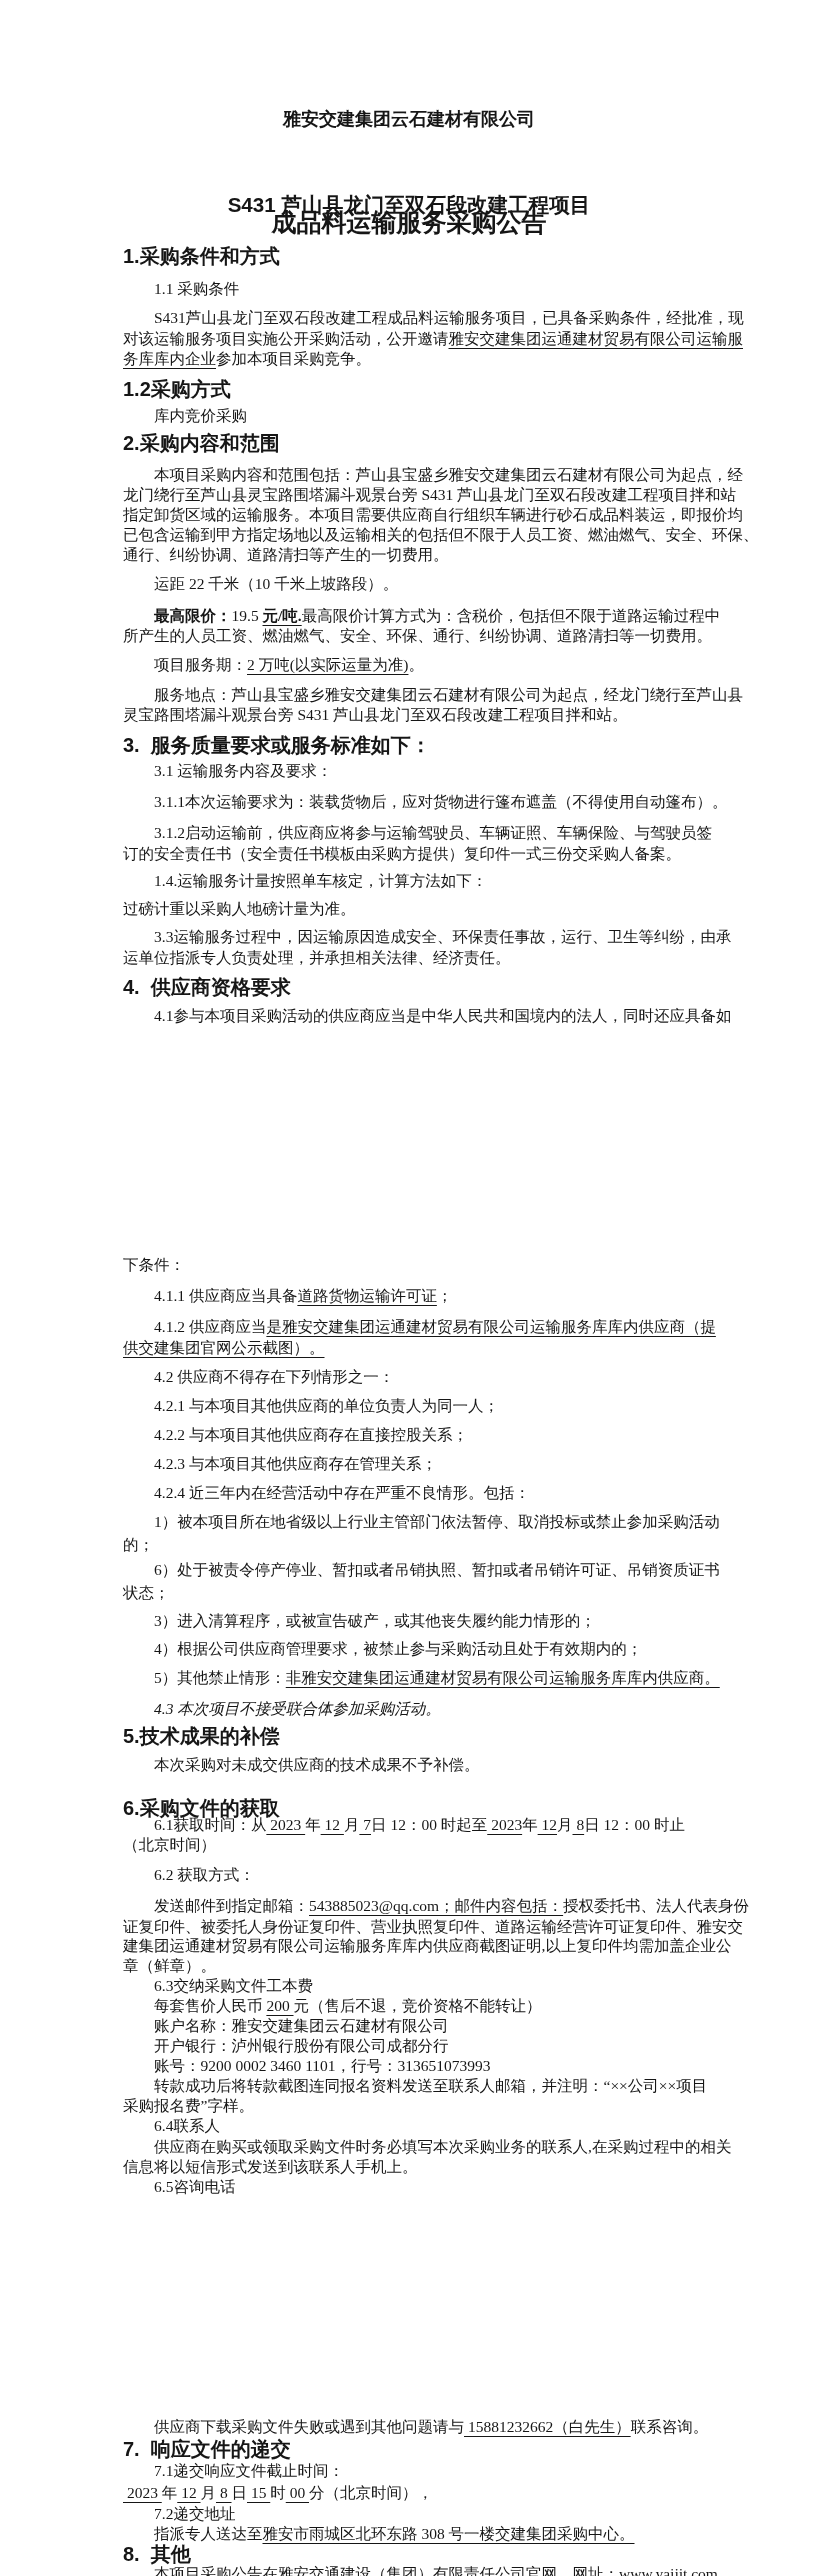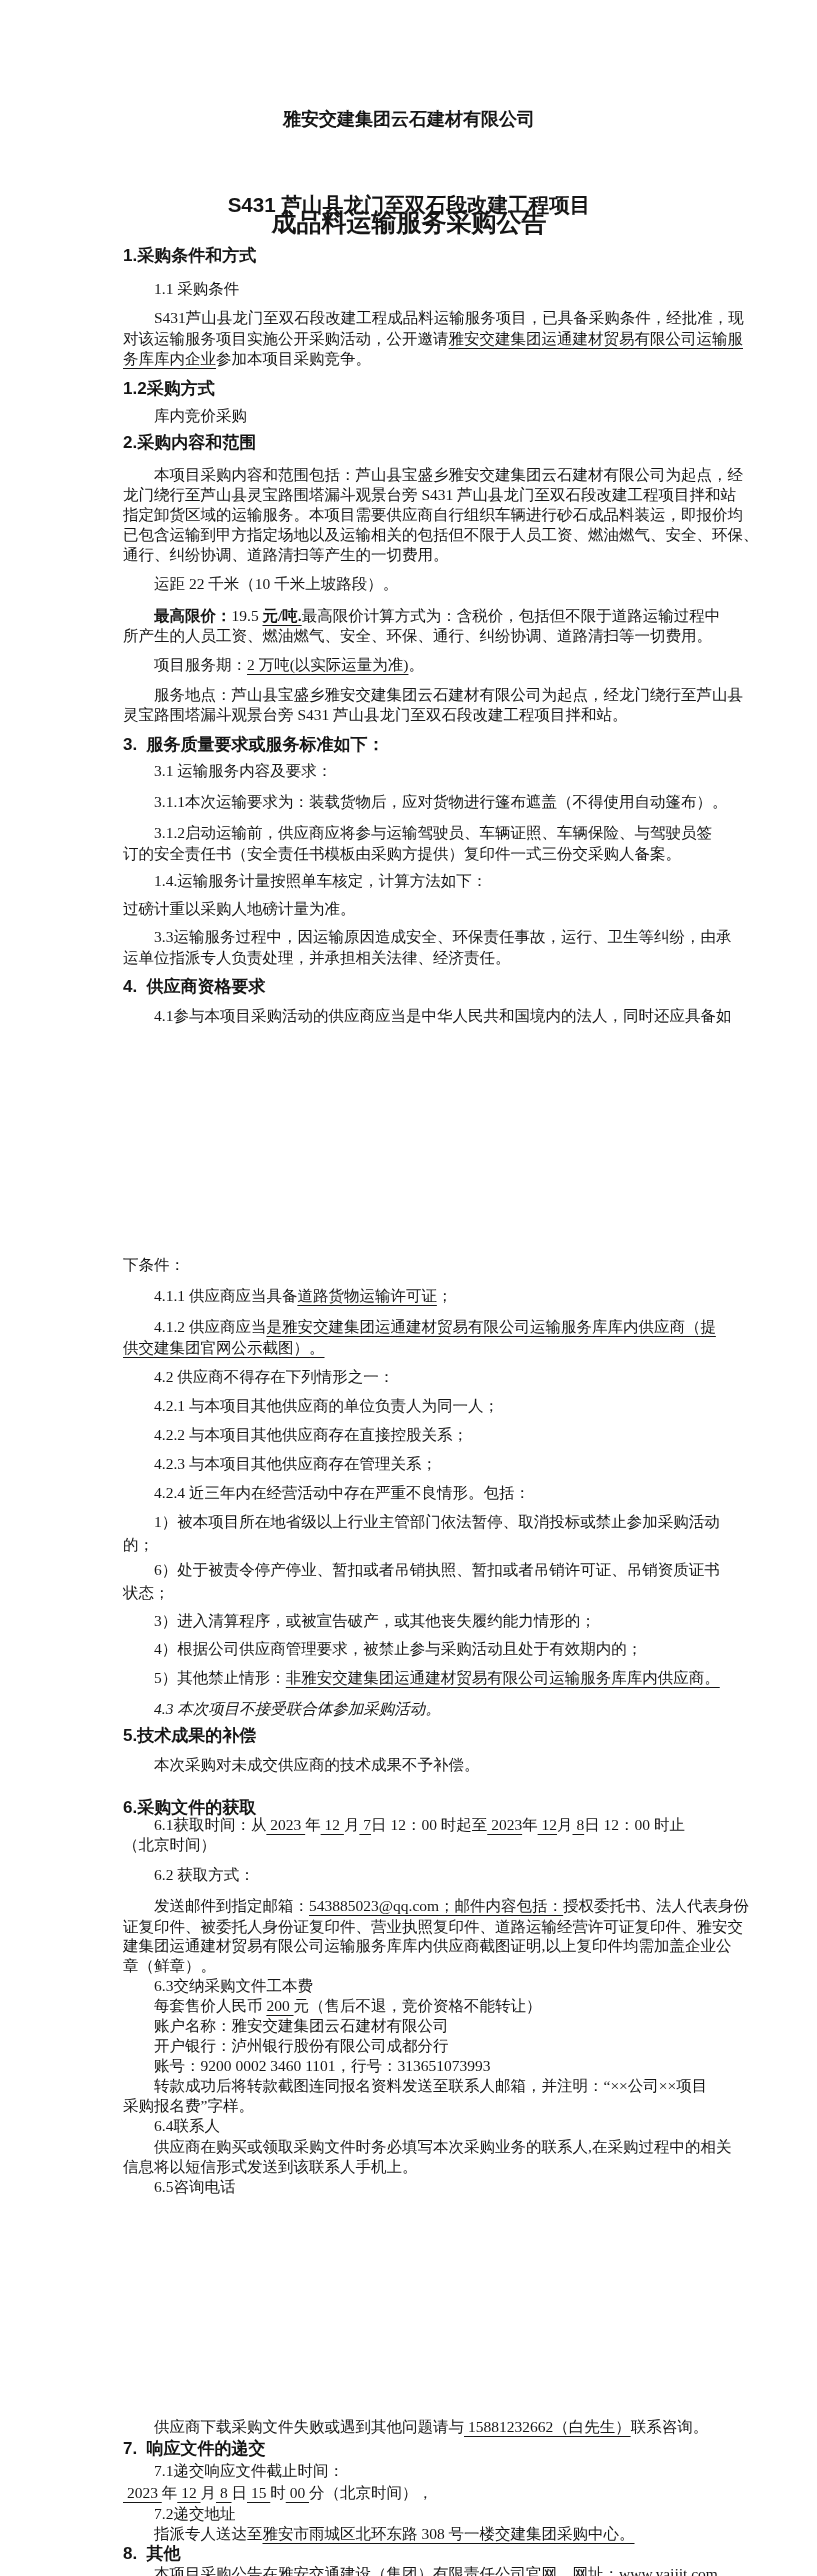--- a/index.html
+++ b/index.html
@@ -6,21 +6,21 @@
   .page{
     position:relative;width:818px;height:3470px;margin:0 auto;
     background:#ffffff;overflow:hidden;
     font-family:"Liberation Serif","DejaVu Serif",serif;color:#161616;
   }
   .line{position:absolute;white-space:pre;font-size:15.5px;line-height:20.6px;}
   .center{left:0;right:0;text-align:center;}
   .t1{font-family:"Liberation Sans","DejaVu Sans",sans-serif;font-weight:700;font-size:18px;line-height:26px;}
   .t2{font-family:"Liberation Sans","DejaVu Sans",sans-serif;font-weight:700;font-size:20.6px;line-height:24px;}
   .t3{font-family:"Liberation Sans","DejaVu Sans",sans-serif;font-weight:700;font-size:25px;line-height:28px;}
-  .h{font-family:"Liberation Sans","DejaVu Sans",sans-serif;font-weight:700;font-size:17px;}
+  .h{font-family:"Liberation Sans","DejaVu Sans",sans-serif;font-weight:700;font-size:20px;}
   .sn{}
   .su,.sbu{text-decoration:underline;text-decoration-thickness:1px;text-underline-offset:3.6px;}
   .sb,.sbu{font-weight:700;}
 </style>
 </head>
 <body>
 
 <div class="page">
   <div id="doc">
       <div class="line t1 center" style="top: 106px;"><span class="sn">雅安交建集团云石建材有限公司</span></div>

